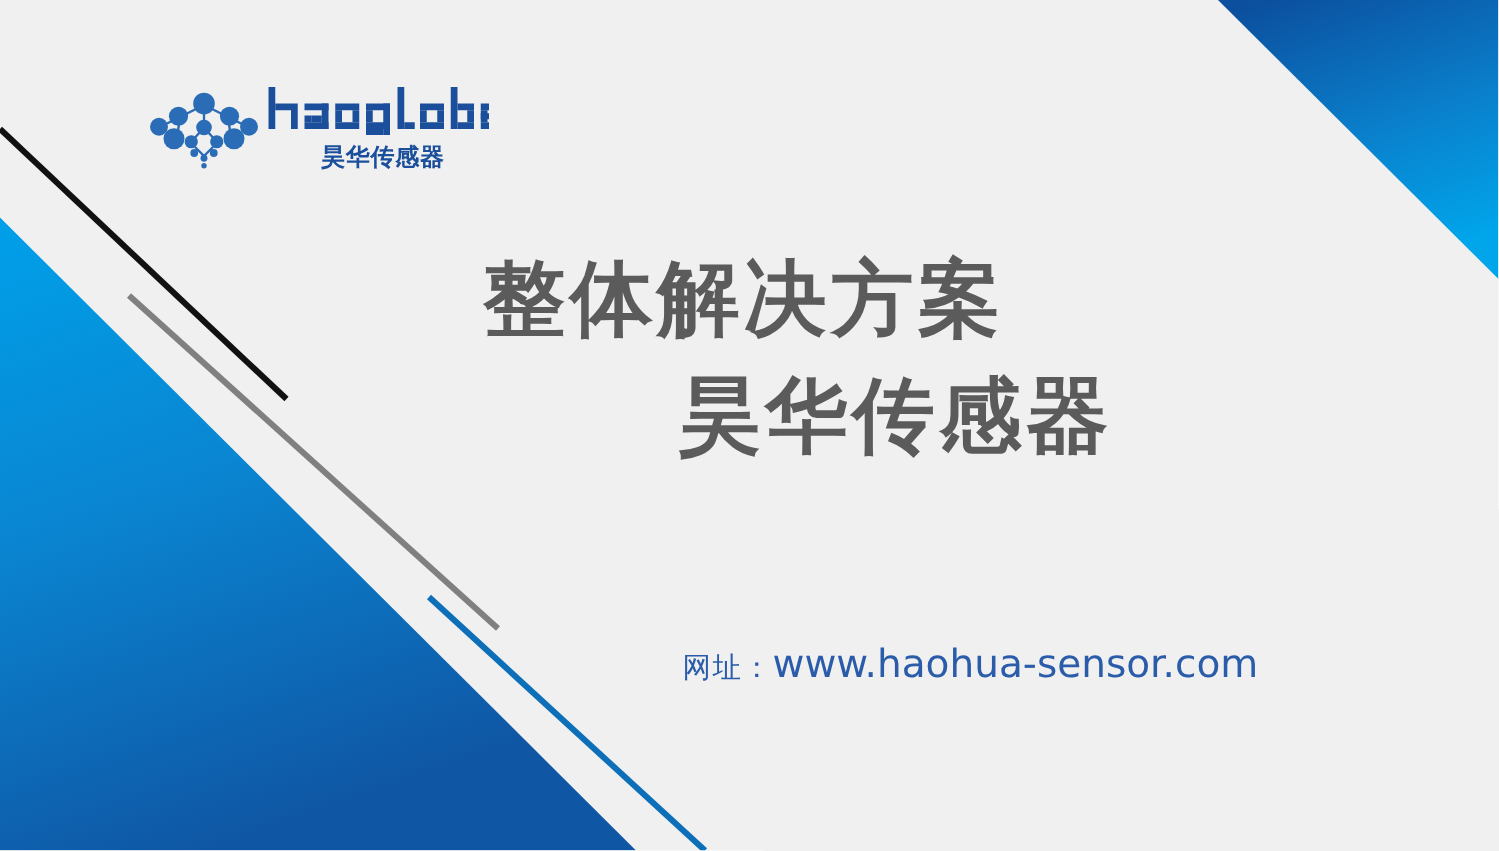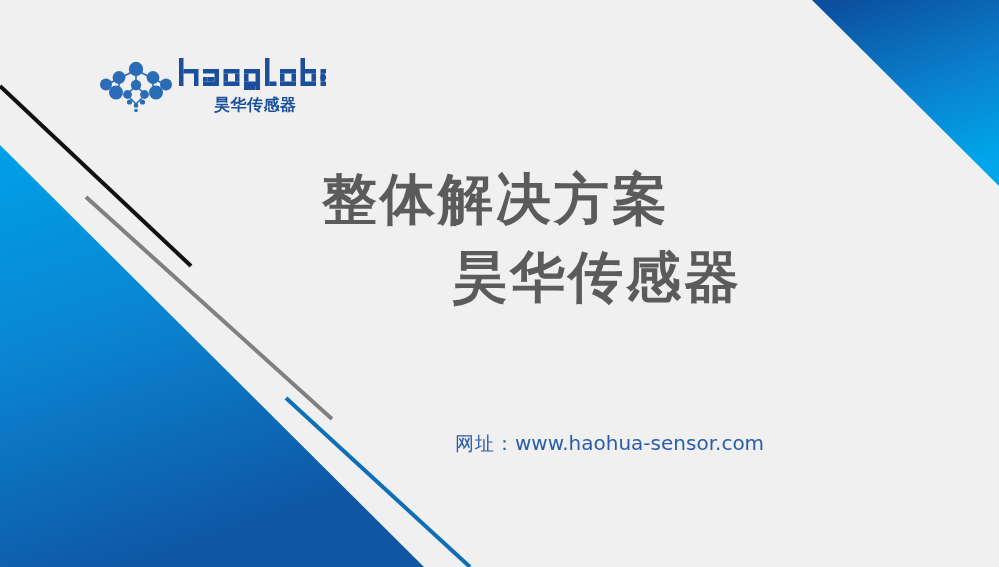--- a/index.html
+++ b/index.html
@@ -99,21 +99,21 @@
     color: #2a5caa;
   }
   #website-label {
     font-family: "DejaVu Sans", "Liberation Sans", sans-serif;
     font-size: 19px;
     letter-spacing: 1px;
     vertical-align: baseline;
   }
   #website-url {
     font-family: "DejaVu Sans", "Liberation Sans", sans-serif;
-    font-size: 20px;
+    font-size: 26px;
     letter-spacing: 0px;
     vertical-align: baseline;
   }
 </style>
 </head>
 <body>
 
 <div id="slide">
 
   <svg class="bg-svg" viewBox="0 0 999 567" preserveAspectRatio="none">

